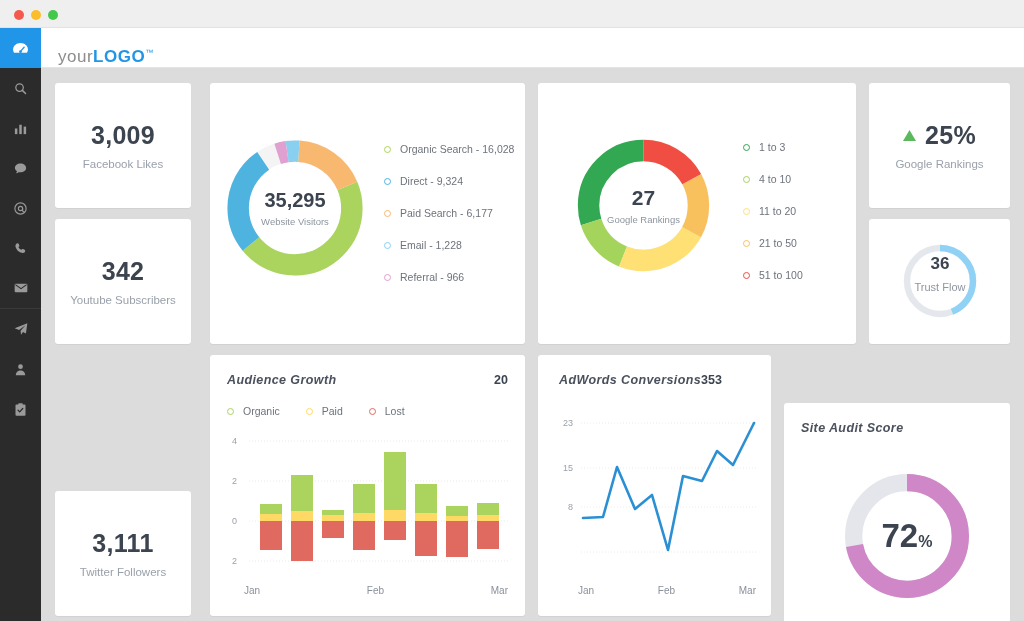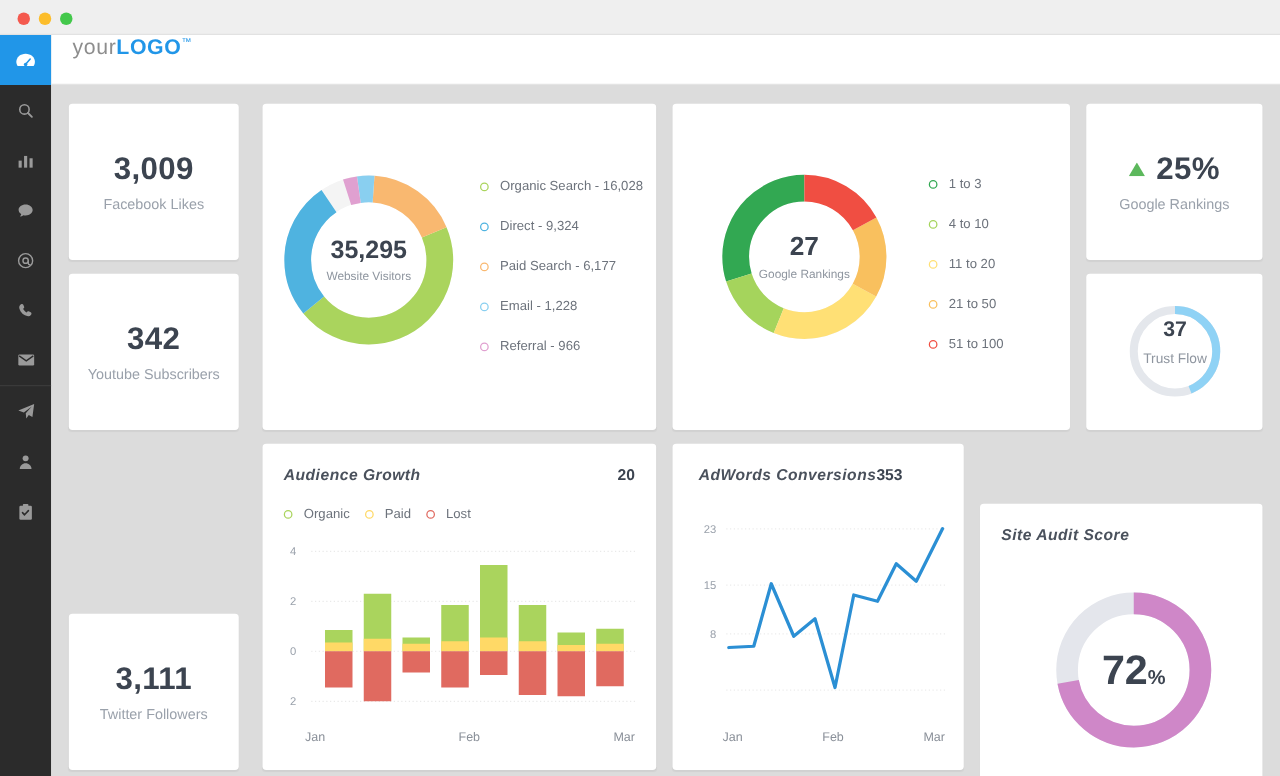--- a/index.html
+++ b/index.html
@@ -35,21 +35,21 @@
     width: 41px; height: 40px;
     display: flex; align-items: center; justify-content: center;
     color: #9a9a9a;
   }
   .side-sep { width: 41px; height: 1px; background: #3a3a3a; }
 
   
   .header {
     position: absolute; left: 41px; top: 28px; width: 983px; height: 40px;
     background: #ffffff; border-bottom: 1px solid #e4e4e4;
-    display: flex; align-items: flex-start;
+    display: flex; align-items: flex-end;
   }
   .logo { margin-left: 17px; font-size: 17px; letter-spacing: .5px; }
   .logo .your { color: #8d8d8d; font-weight: 400; }
   .logo .lg { color: #2196e8; font-weight: 700; }
   .logo .tm { color: #2196e8; font-size: 8px; vertical-align: super; }
 
   
   .canvas {
     position: absolute; left: 41px; top: 68px; width: 983px; height: 553px;
     background: #dcdcdc;
@@ -290,33 +290,33 @@
       <div class="kpi-lbl">Google Rankings</div>
     </div>
 
     <div class="card" style="left:828px; top:151px; width:141px; height:125px;">
       <div class="donut-wrap" style="position:absolute; left:29px; top:12px; width:84px; height:100px;">
         <svg width="84" height="100" viewBox="0 0 42 42">
           <circle cx="21" cy="21" r="16.5" fill="none" stroke="#e4e7ec" stroke-width="3.2"></circle>
           <circle cx="21" cy="21" r="16.5" fill="none" stroke="#8fd2f5" stroke-width="3.2" stroke-dasharray="45.6 58.1" transform="rotate(-90 21 21)"></circle>
         </svg>
         <div class="donut-center" style="height:84px;">
-          <div class="d-num" style="font-size:17px;">37</div>
+          <div class="d-num" style="font-size:17px;">36</div>
           <div class="d-lbl" style="font-size:11px; margin-top:7px;">Trust Flow</div>
         </div>
       </div>
     </div>
 
     <div class="card" style="left:169px; top:287px; width:315px; height:261px;">
       <div style="position:absolute; left:17px; top:18px; right:17px; display:flex; justify-content:space-between;">
         <span class="panel-title">Audience Growth</span>
         <span class="panel-val">20</span>
       </div>
 
-      <div style="position:absolute; left:17px; top:50px; display:flex; gap:12px;">
+      <div style="position:absolute; left:17px; top:50px; display:flex; gap:26px;">
         <div class="lg-row">
           <span class="dot" style="border-color:#aad45d;"></span>
           <span class="lg-txt">Organic</span>
         </div>
         <div class="lg-row">
           <span class="dot" style="border-color:#ffd966;"></span>
           <span class="lg-txt">Paid</span>
         </div>
         <div class="lg-row">
           <span class="dot" style="border-color:#e06a60;"></span>

